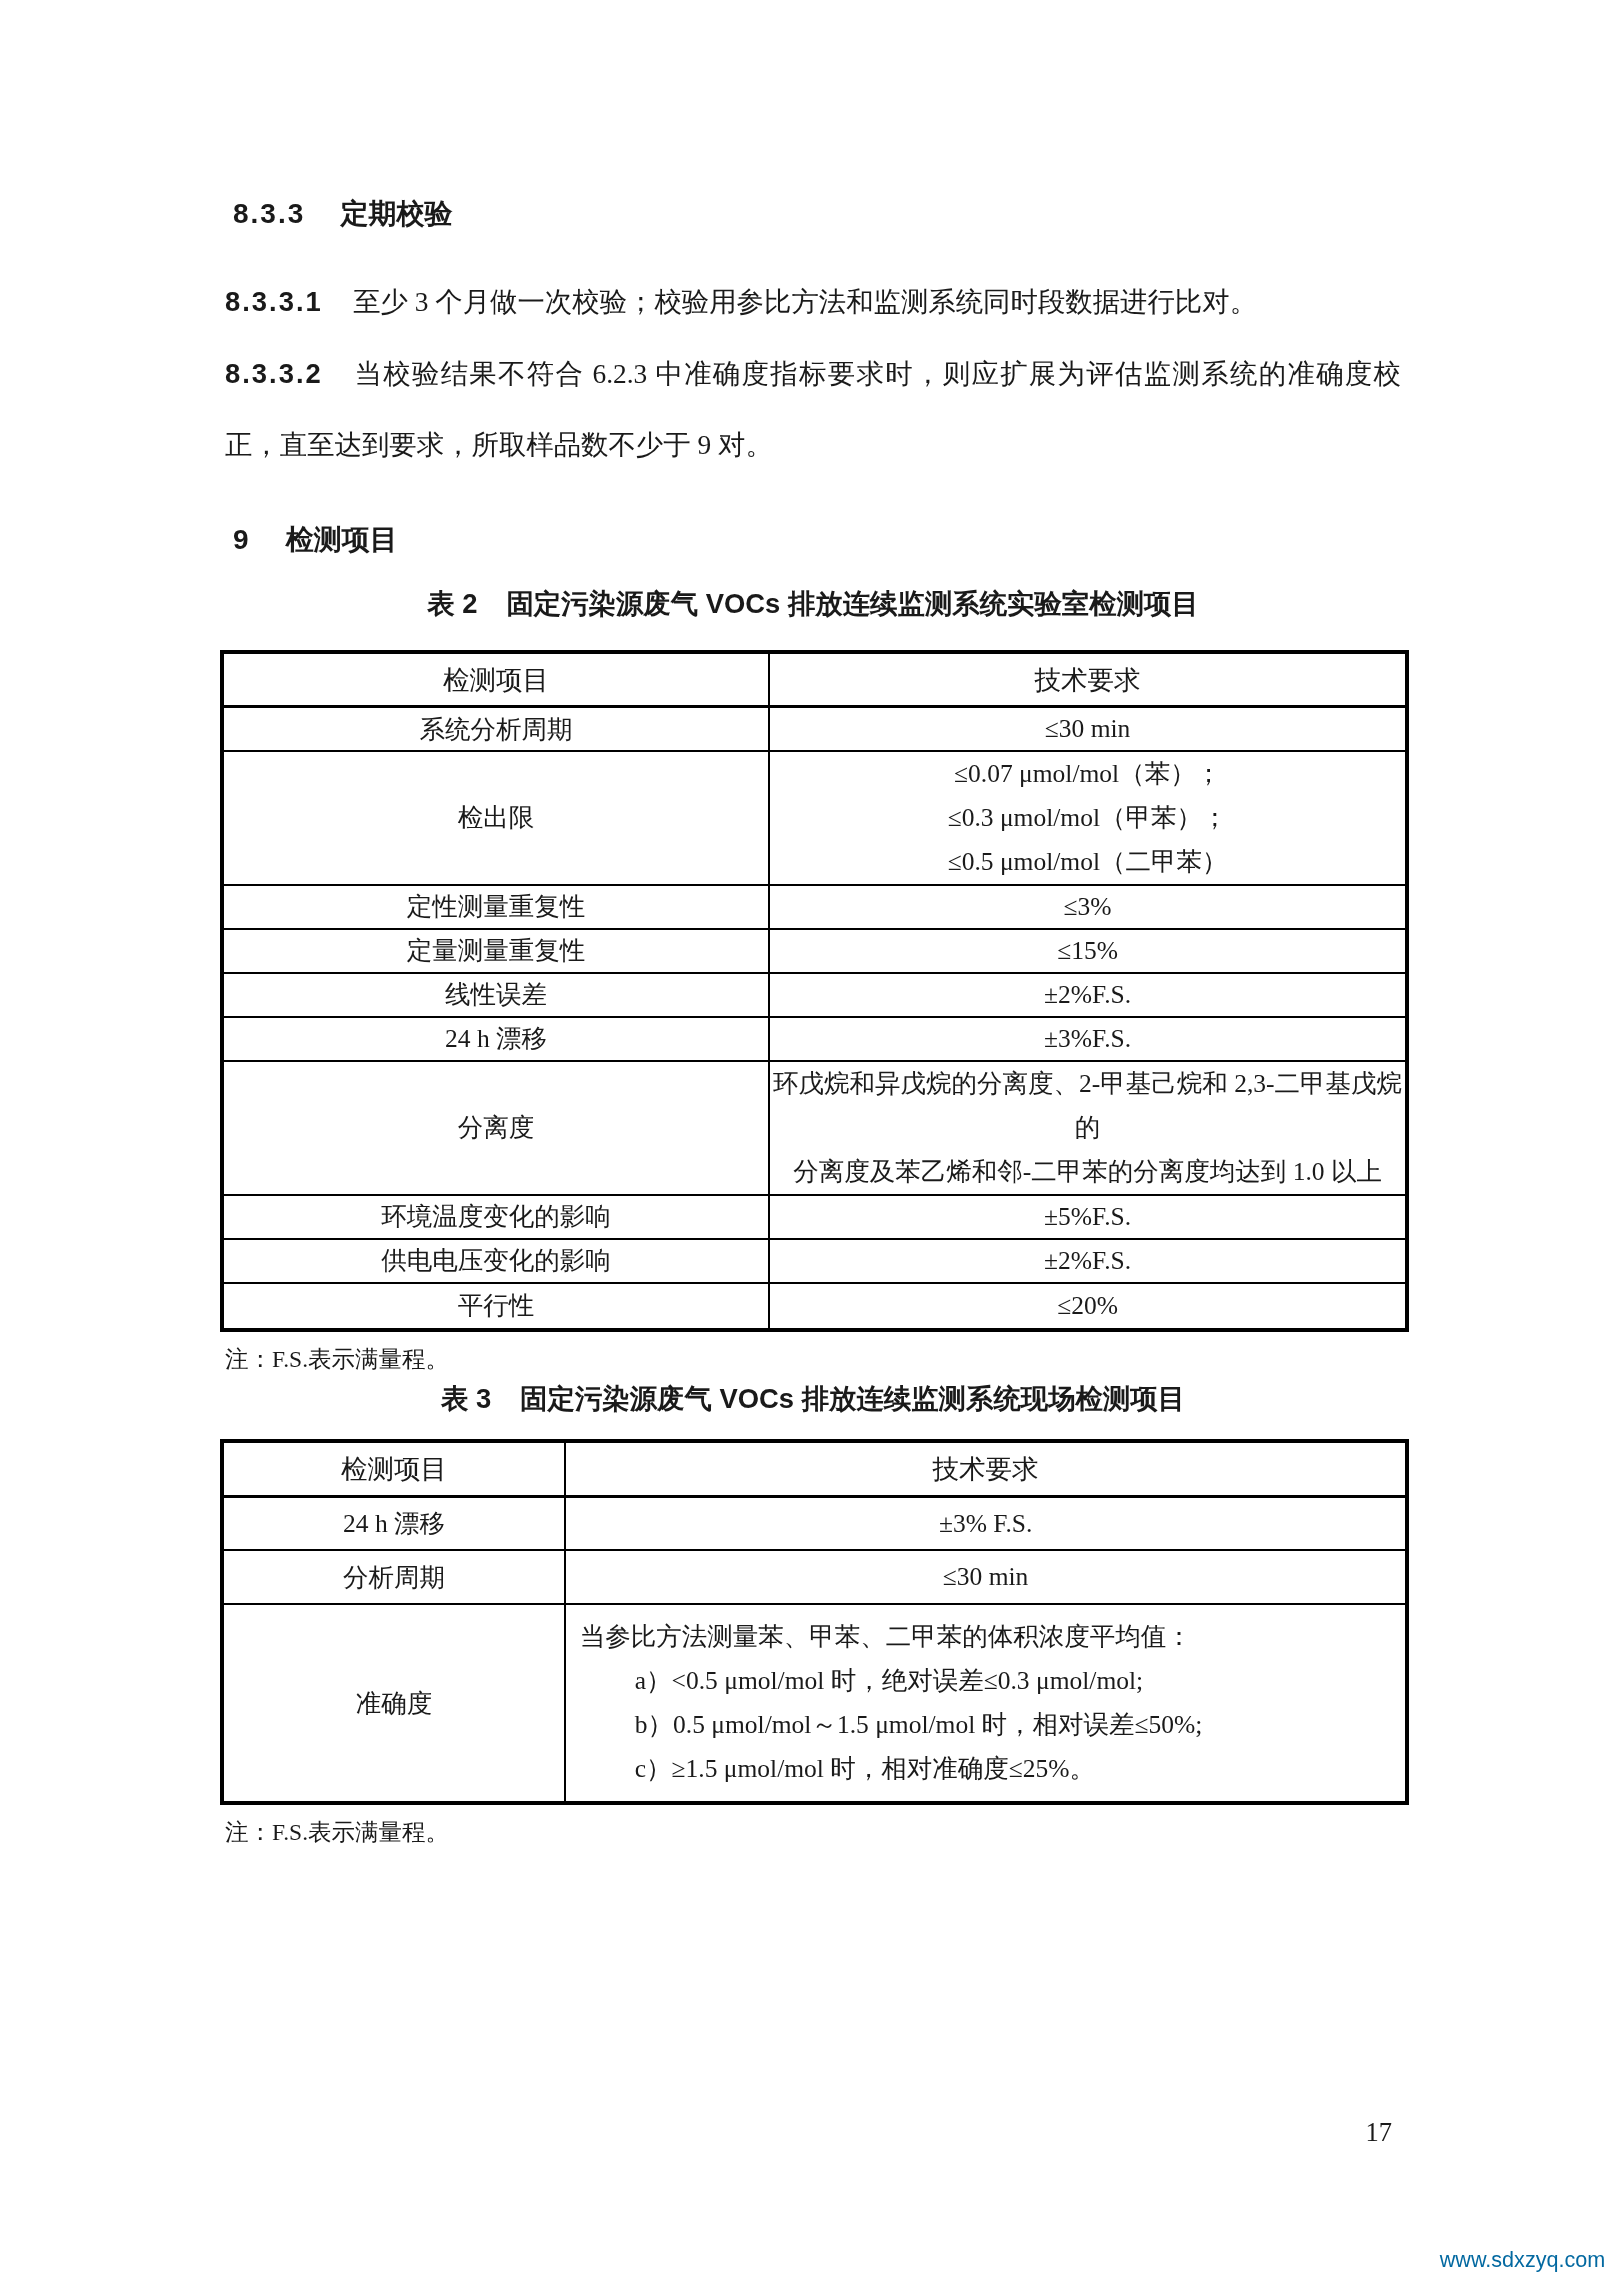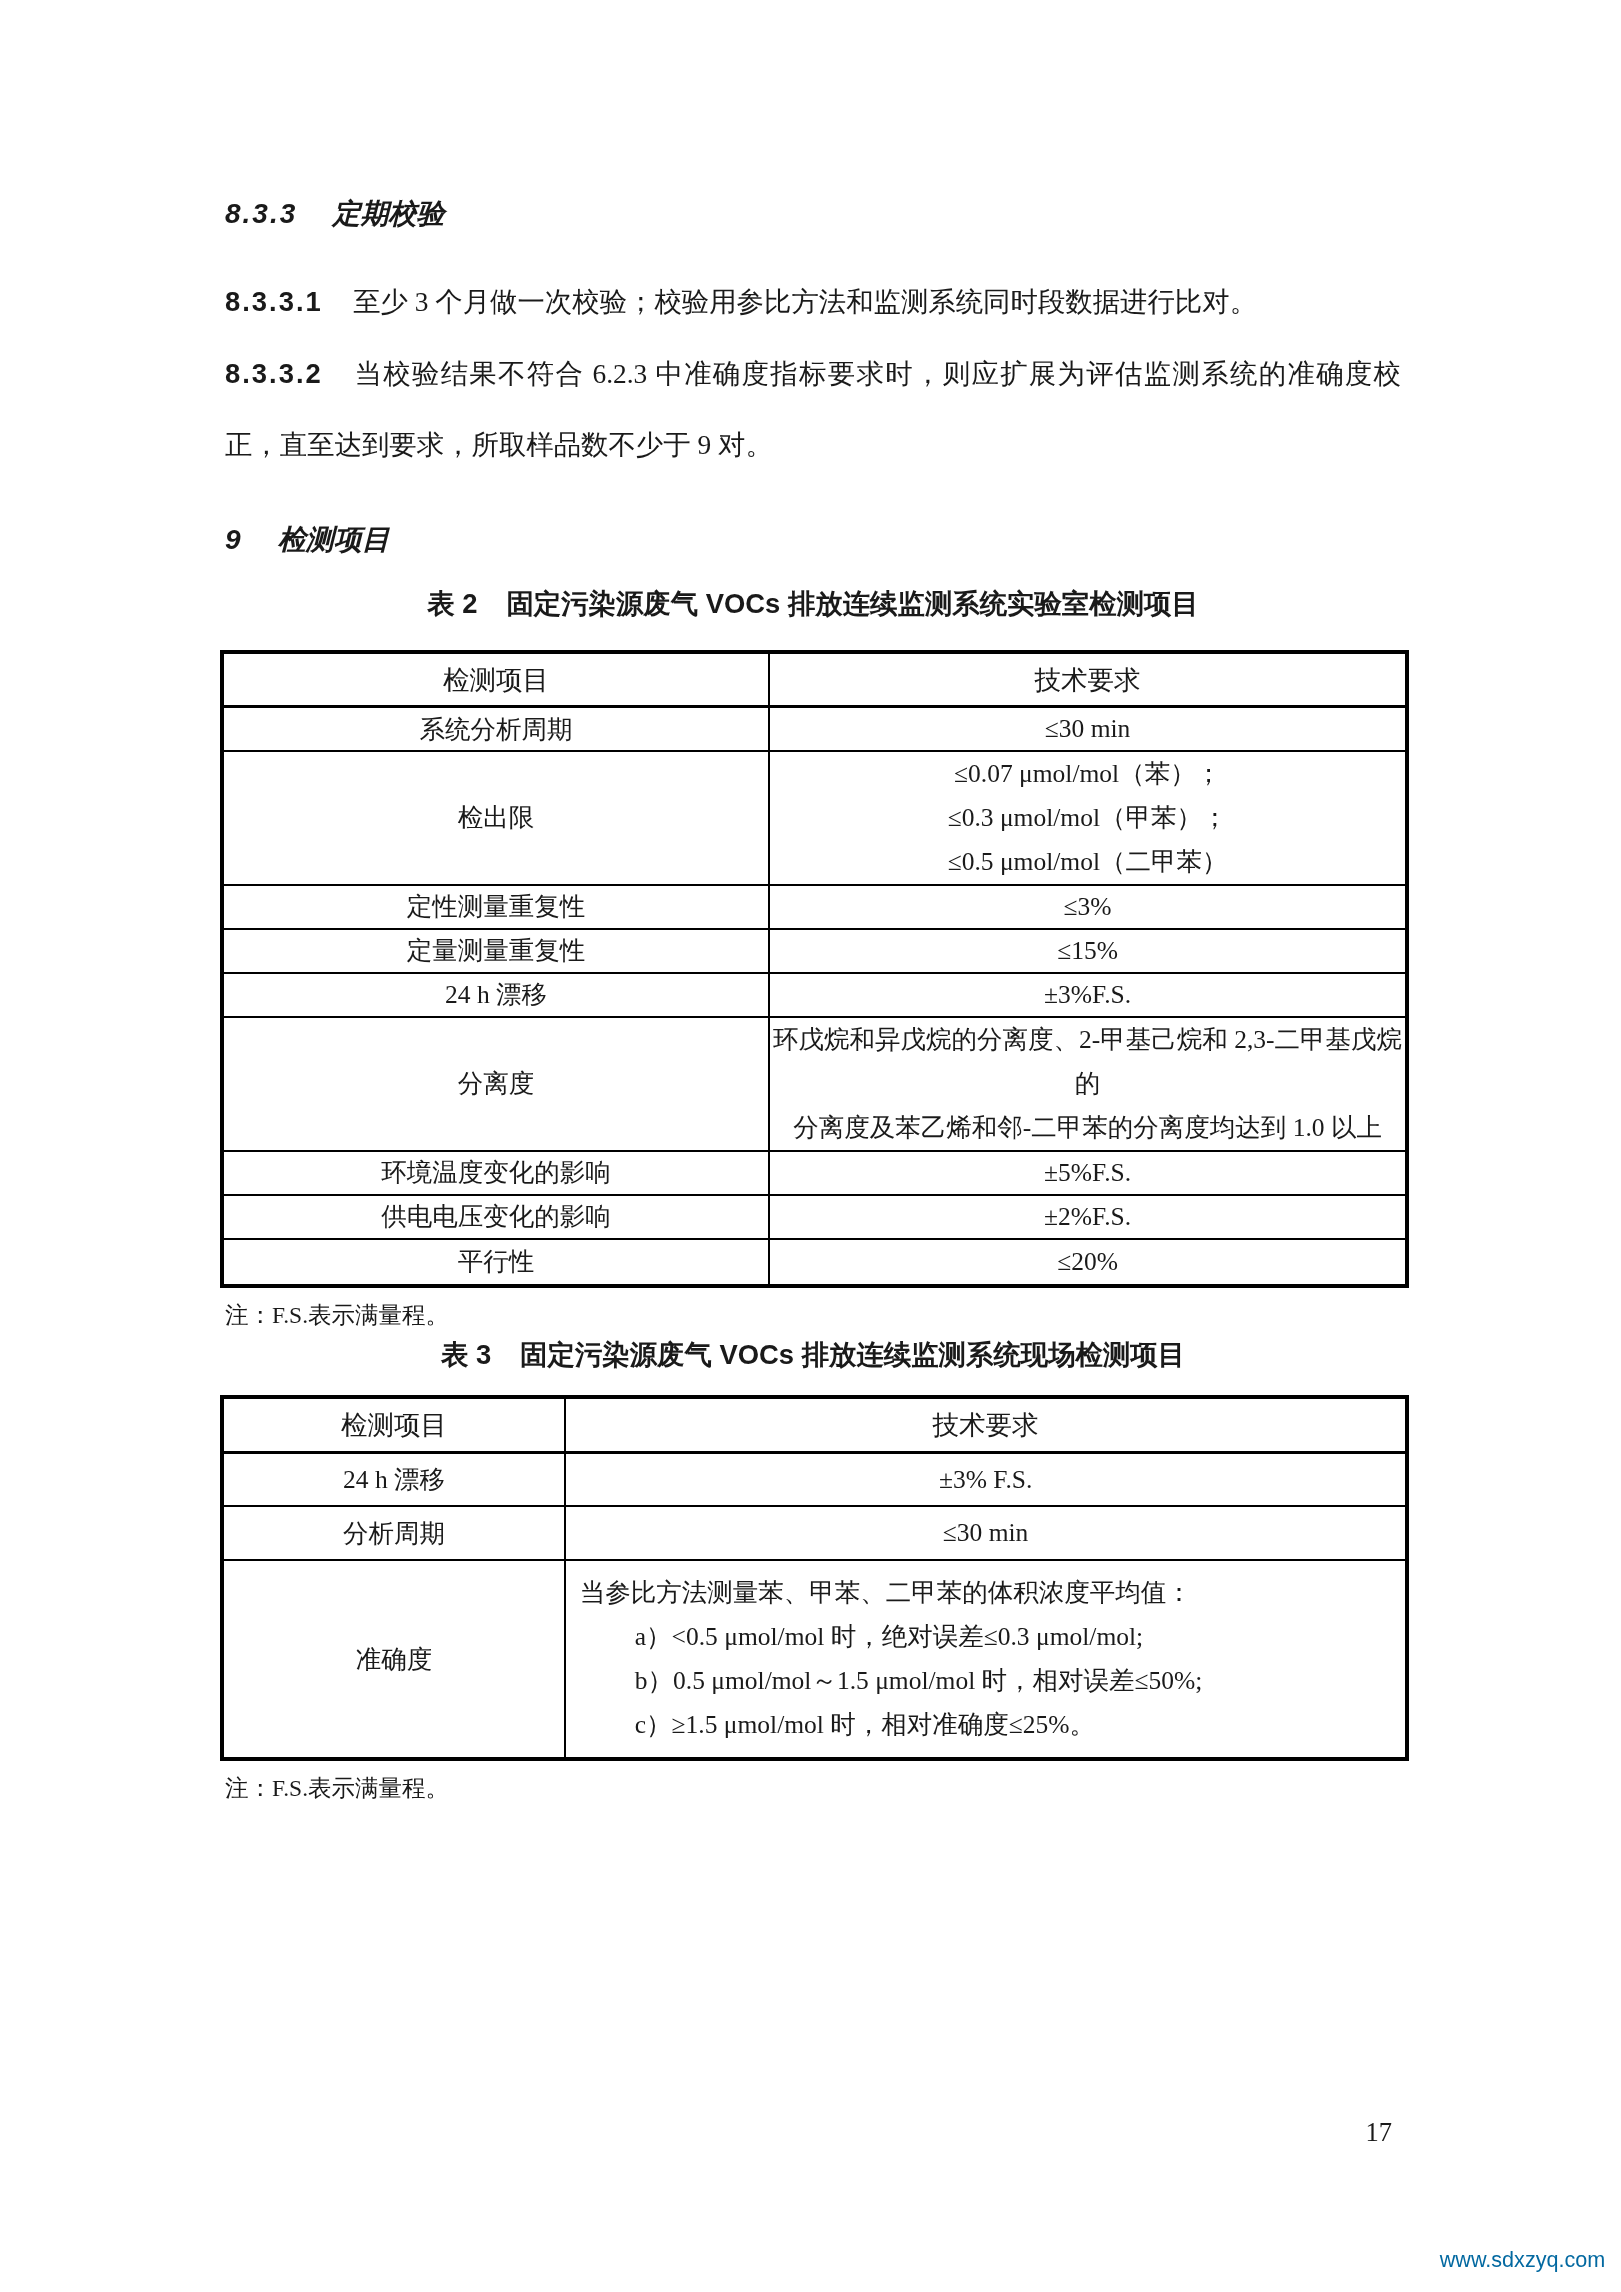--- a/index.html
+++ b/index.html
@@ -7,21 +7,21 @@
     position:relative;
     width:1621px;height:2293px;
     background:#ffffff;
     overflow:hidden;
     font-family:"Liberation Serif","DejaVu Serif",serif;
     color:#1a1a1a;
   }
   .content{position:absolute;left:225px;top:0;width:1176px;}
   .heading{
     font-family:"Liberation Sans","DejaVu Sans",sans-serif;
-    font-weight:bold;font-size:28px;line-height:39px;margin:0;font-style:italic;
+    font-weight:bold;font-size:28px;line-height:39px;margin:8px;
   }
   .h833{margin-top:194px;}
   .h9{margin-top:39px;}
   .h-num{margin-right:27.4px;letter-spacing:2px;}
   .clause{font-size:27.4px;line-height:71px;margin:0;text-align:justify;}
   .clause1{margin-top:33px;}
   .c-num{font-family:"Liberation Sans","DejaVu Sans",sans-serif;font-weight:bold;margin-right:23.5px;letter-spacing:2px;}
   .intro{font-size:27.4px;line-height:71px;margin:19.6px 0 0 0;text-indent:2em;}
   .caption{
     font-family:"Liberation Sans","DejaVu Sans",sans-serif;
@@ -120,20 +120,24 @@
         </tr>
         <tr class="h45">
           <td>定性测量重复性</td>
           <td>≤3%</td>
         </tr>
         <tr class="h45">
           <td>定量测量重复性</td>
           <td>≤15%</td>
         </tr>
         <tr class="h45">
+          <td>线性误差</td>
+          <td>±2%F.S.</td>
+        </tr>
+        <tr class="h45">
           <td>24 h 漂移</td>
           <td>±3%F.S.</td>
         </tr>
         <tr class="h92">
           <td>分离度</td>
           <td class="mline">
             <div>环戊烷和异戊烷的分离度、2-甲基己烷和 2,3-二甲基戊烷的</div>
             <div>分离度及苯乙烯和邻-二甲苯的分离度均达到 1.0 以上</div>
           </td>
         </tr>

